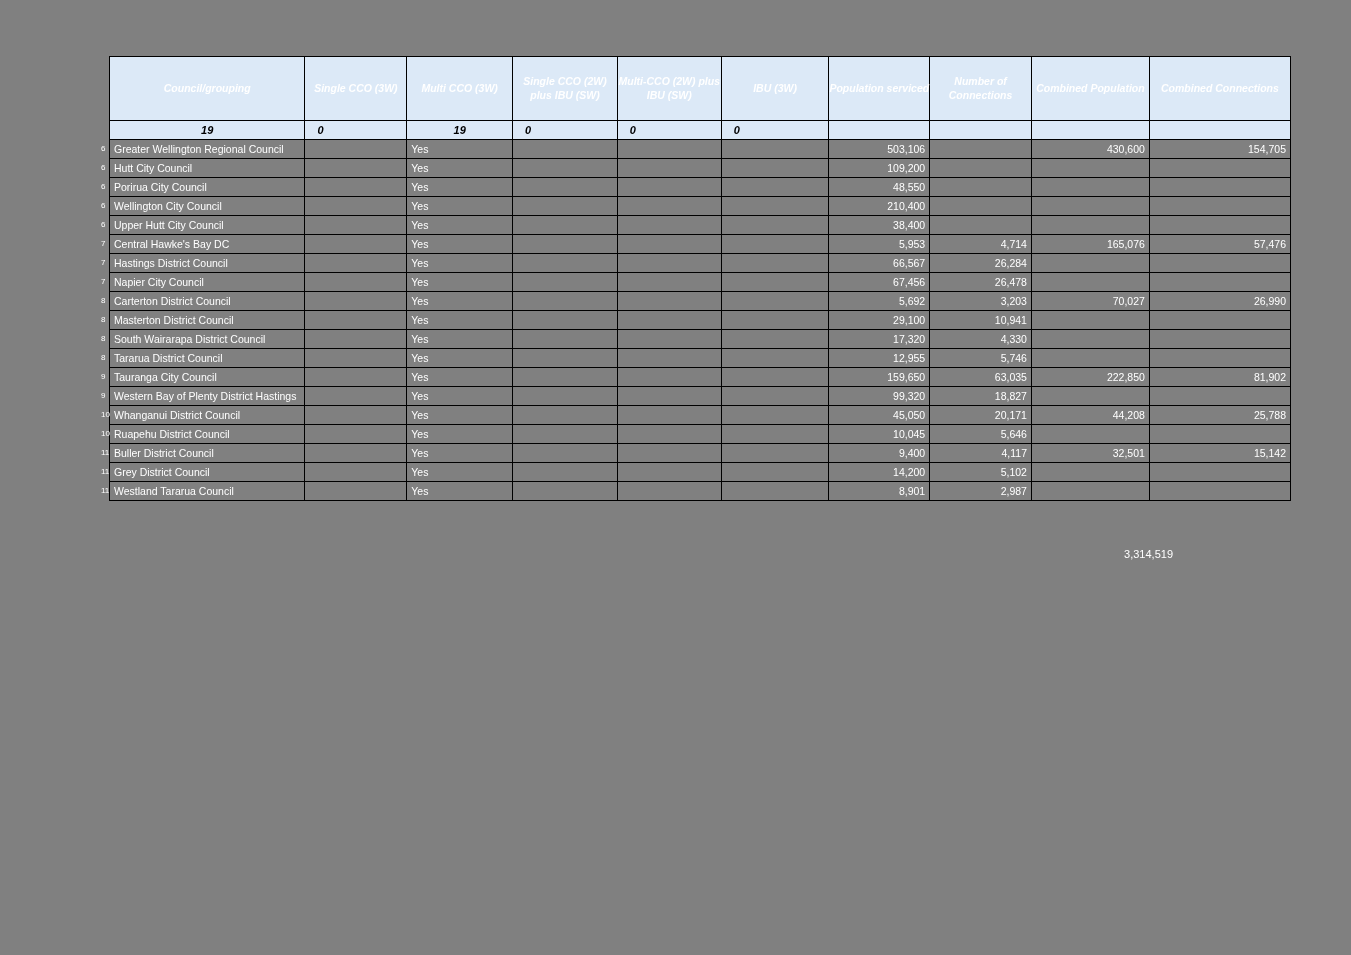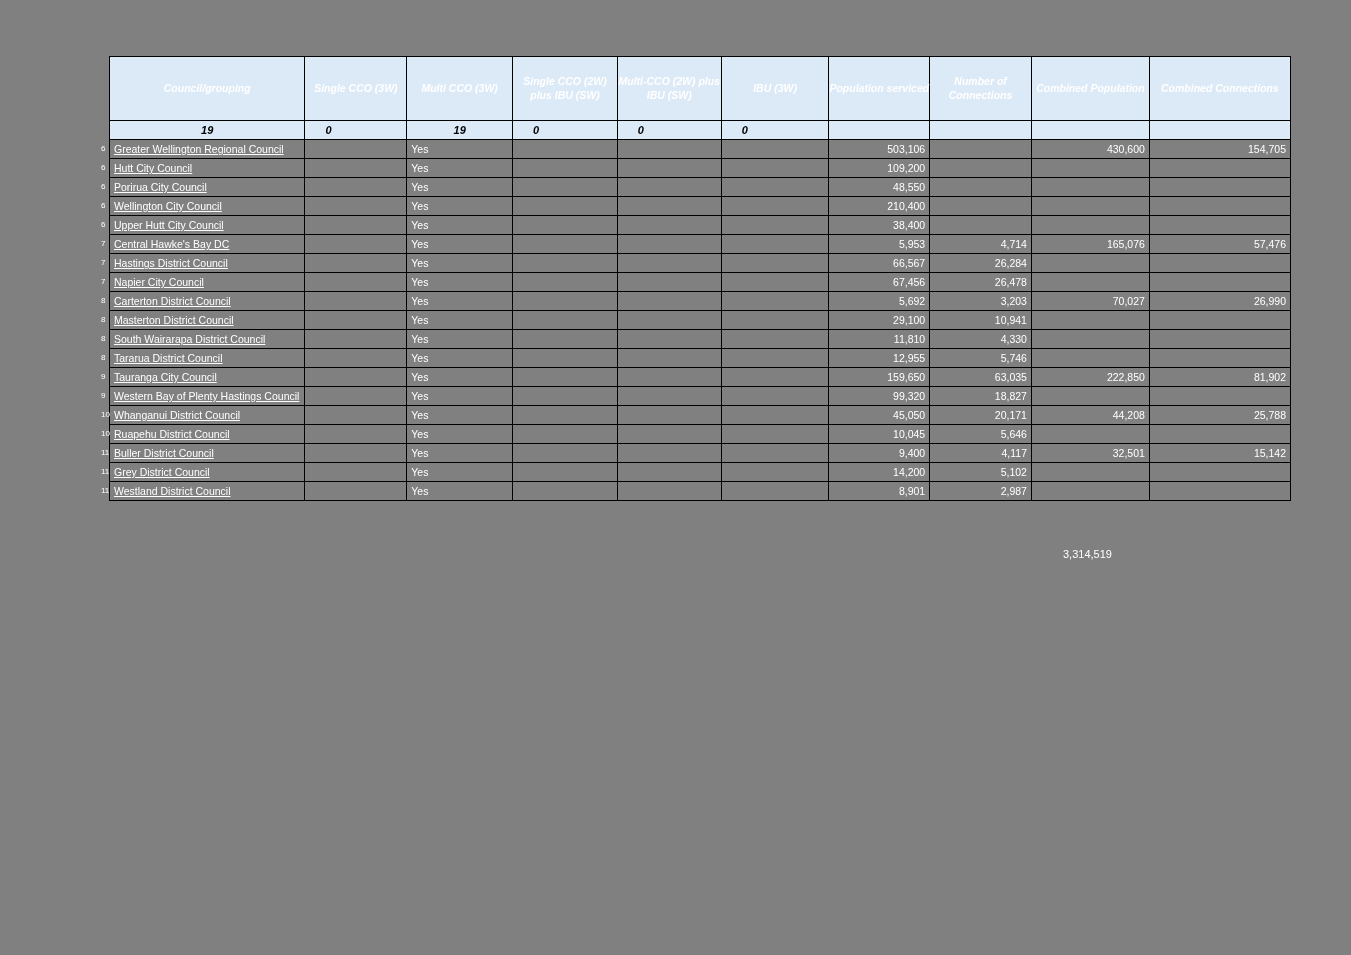--- a/index.html
+++ b/index.html
@@ -58,21 +58,21 @@
     line-height: 1.25;
     padding: 2px 4px;
   }
   tr.count-row td {
     background: #dce9f7;
     color: #000000;
     font-style: italic;
     font-weight: bold;
     font-size: 11px;
     height: 19px;
-    padding: 1px 20px;
+    padding: 1px 12px;
     margin-top: 47px;
   }
   tr.count-row td.left { text-align: center; }
   tr.count-row td.num { text-align: left; }
 
   tbody.body tr td {
     height: 19px;
     padding: 1px 4px;
     line-height: 1.15;
   }
@@ -89,28 +89,28 @@
     font-size: 8px;
     color: #ffffff;
   }
   td.yes { text-align: left; padding-left: 6px; }
   td.numr { text-align: right; padding-right: 6px; }
 
   tr.tall td { height: 34px; }
   tr.tall2 td { height: 36px; }
   tr.tall3 td { height: 28px; }
 
-  .council-txt { display: inline-block; text-decoration: underline; }
+  .council-txt { display: inline-block; }
 
   .grand-total {
     position: absolute;
     left: 1063px;
     top: 548px;
     width: 110px;
-    text-align: left;
+    text-align: right;
     font-size: 11px;
     color: #ffffff;
   }
 </style>
 </head>
 <body>
 
 <div id="page">
   <div class="table-wrap">
     <table class="grid">
@@ -273,21 +273,21 @@
             <td class="numr"></td>
             <td class="numr"></td>
           </tr>
           <tr class="tall2">
             <td class="council"><span class="rowno">8</span><span class="council-txt">South Wairarapa District Council</span></td>
             <td class="yes"></td>
             <td class="yes">Yes</td>
             <td class="yes"></td>
             <td class="yes"></td>
             <td class="yes"></td>
-            <td class="numr">11,810</td>
+            <td class="numr">17,320</td>
             <td class="numr">4,330</td>
             <td class="numr"></td>
             <td class="numr"></td>
           </tr>
           <tr>
             <td class="council"><span class="rowno">8</span><span class="council-txt">Tararua District Council</span></td>
             <td class="yes"></td>
             <td class="yes">Yes</td>
             <td class="yes"></td>
             <td class="yes"></td>
@@ -303,21 +303,21 @@
             <td class="yes">Yes</td>
             <td class="yes"></td>
             <td class="yes"></td>
             <td class="yes"></td>
             <td class="numr">159,650</td>
             <td class="numr">63,035</td>
             <td class="numr">222,850</td>
             <td class="numr">81,902</td>
           </tr>
           <tr class="tall2">
-            <td class="council"><span class="rowno">9</span><span class="council-txt">Western Bay of Plenty Hastings Council</span></td>
+            <td class="council"><span class="rowno">9</span><span class="council-txt">Western Bay of Plenty District Hastings</span></td>
             <td class="yes"></td>
             <td class="yes">Yes</td>
             <td class="yes"></td>
             <td class="yes"></td>
             <td class="yes"></td>
             <td class="numr">99,320</td>
             <td class="numr">18,827</td>
             <td class="numr"></td>
             <td class="numr"></td>
           </tr>
@@ -363,21 +363,21 @@
             <td class="yes">Yes</td>
             <td class="yes"></td>
             <td class="yes"></td>
             <td class="yes"></td>
             <td class="numr">14,200</td>
             <td class="numr">5,102</td>
             <td class="numr"></td>
             <td class="numr"></td>
           </tr>
           <tr>
-            <td class="council"><span class="rowno">11</span><span class="council-txt">Westland District Council</span></td>
+            <td class="council"><span class="rowno">11</span><span class="council-txt">Westland Tararua Council</span></td>
             <td class="yes"></td>
             <td class="yes">Yes</td>
             <td class="yes"></td>
             <td class="yes"></td>
             <td class="yes"></td>
             <td class="numr">8,901</td>
             <td class="numr">2,987</td>
             <td class="numr"></td>
             <td class="numr"></td>
           </tr>

